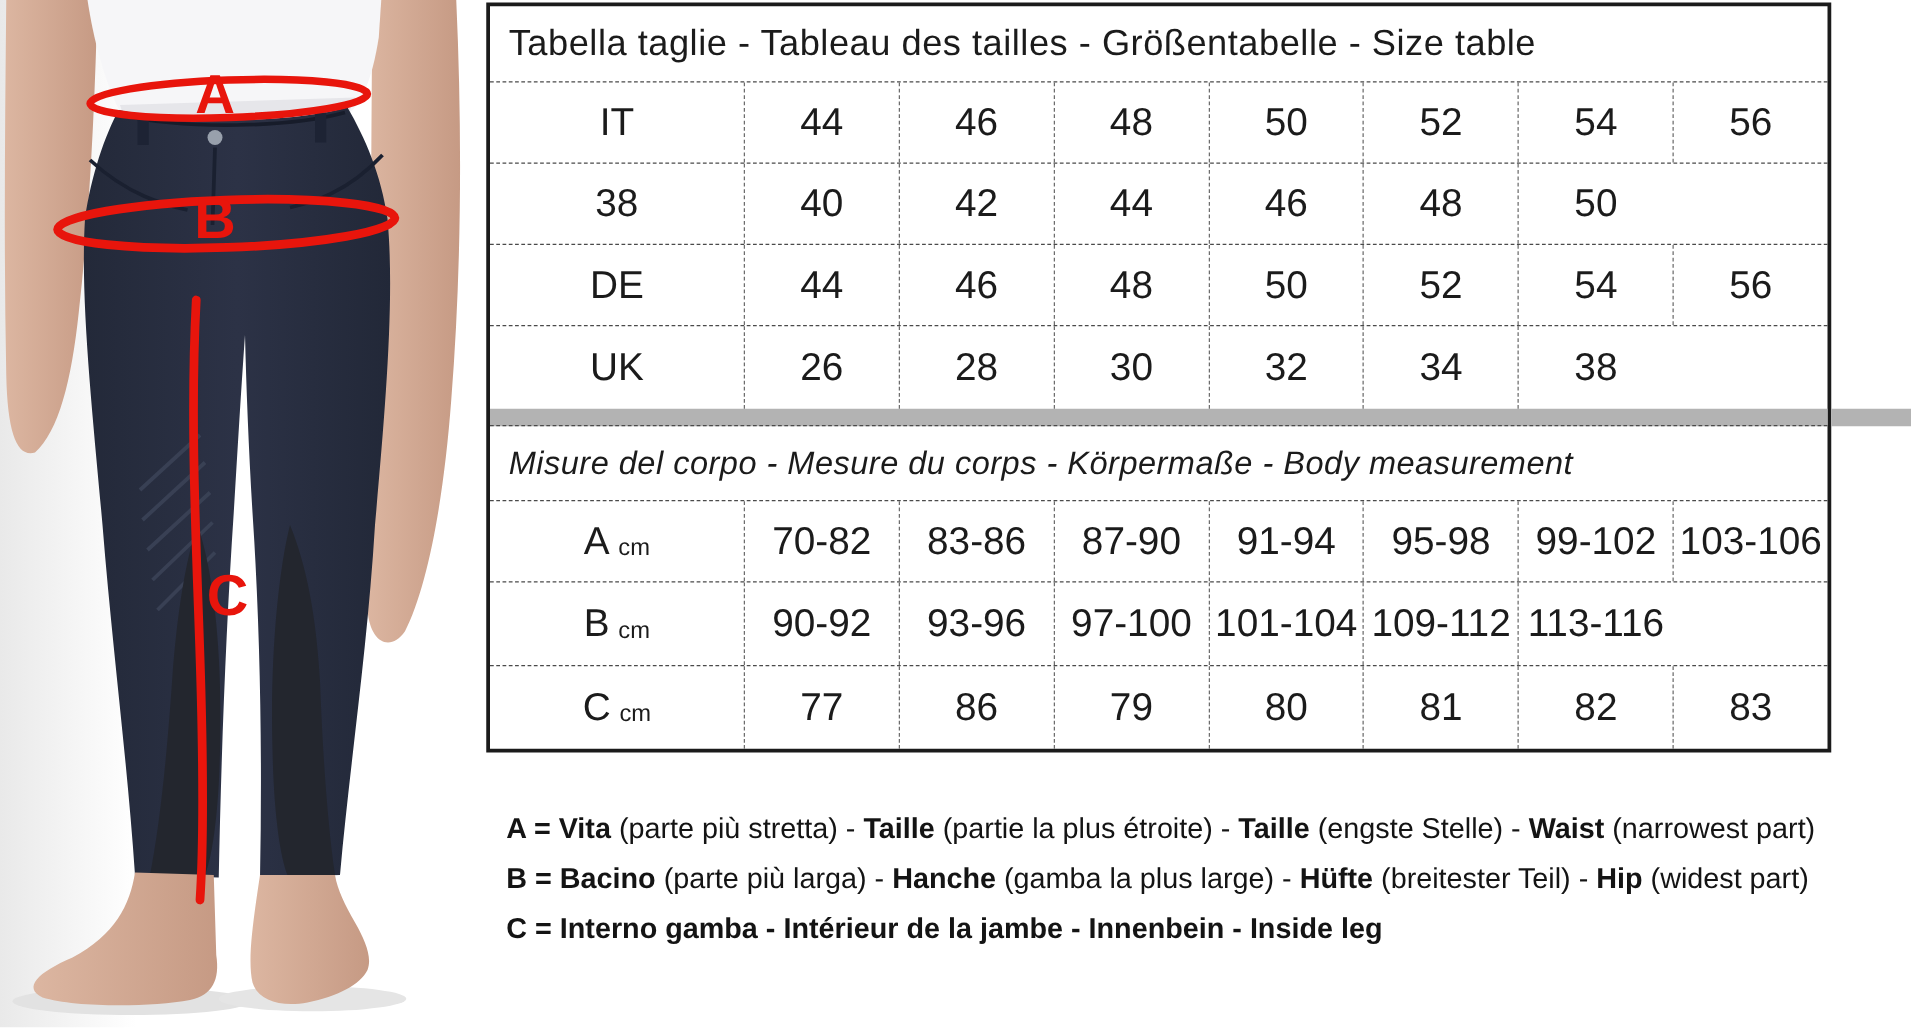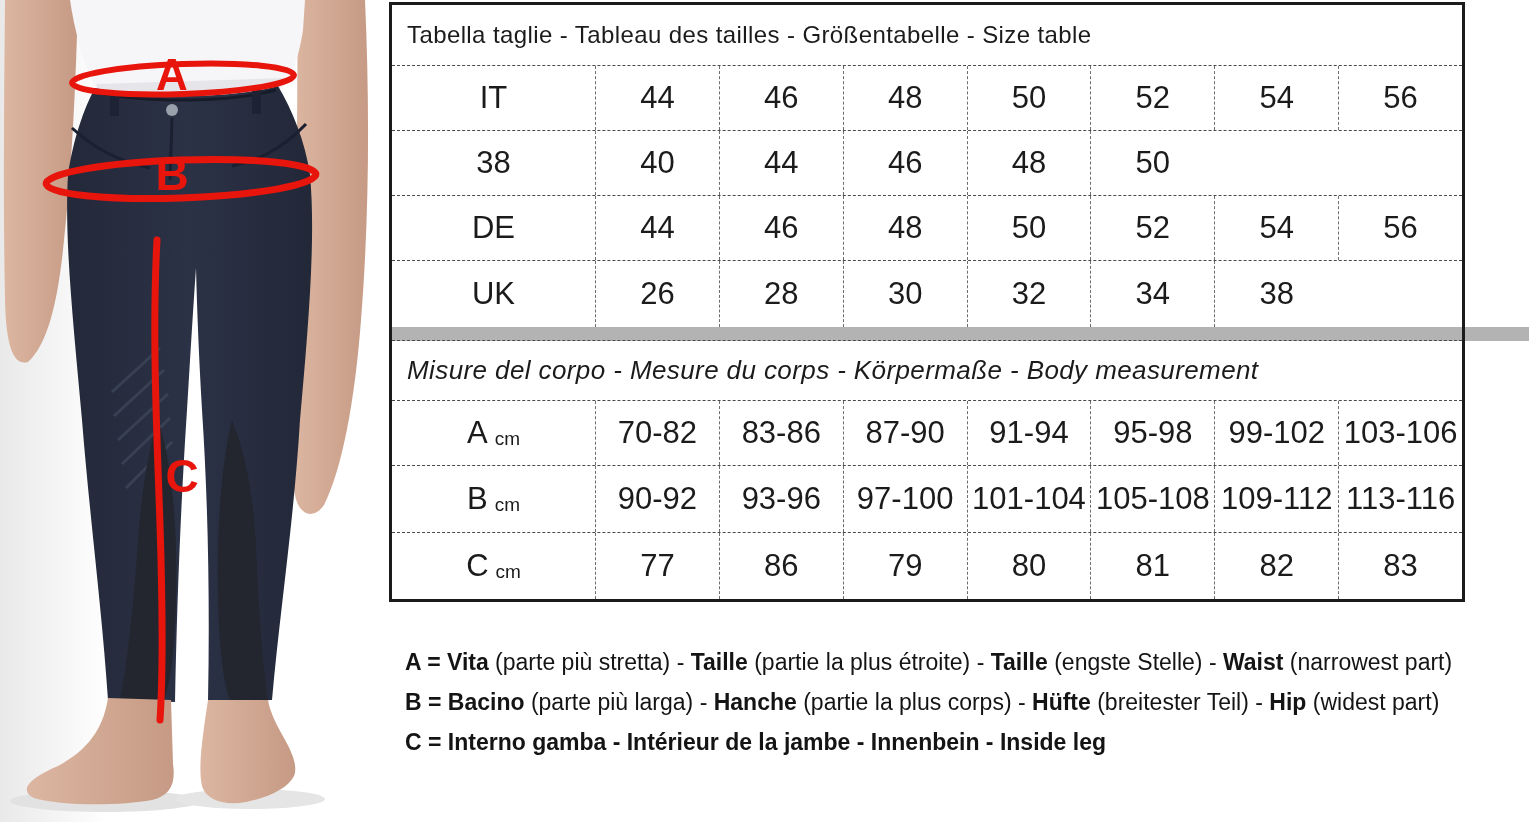--- a/index.html
+++ b/index.html
@@ -14,21 +14,21 @@
   
   .figure-wrap { position:absolute; left:0; top:0; width:390px; height:822px; }
 
   
   .size-chart {
     position:absolute; left:389px; top:2px; width:1076px;
     box-sizing:border-box; border:3px solid #1b1b1b; background:#ffffff;
   }
   .tbl-title {
     height:60px; display:flex; align-items:center;
-    padding-left:15px; font-size:24px; letter-spacing:.4px;
+    padding-left:15px; font-size:29px; letter-spacing:.4px;
     border-bottom:1px dashed #4a4a4a; box-sizing:content-box;
     white-space:nowrap;
   }
   .tbl-title.small { font-size:26px; height:59px;font-style:italic; }
   .grid-row {
     display:grid; grid-template-columns:203px repeat(7, 1fr);
     height:64px;
   }
   .grid-row.h66 { height:66px; }
   .grid-row.bb { border-bottom:1px dashed #4a4a4a; }
@@ -131,20 +131,21 @@
       <div class="cell">48</div>
       <div class="cell">50</div>
       <div class="cell">52</div>
       <div class="cell">54</div>
       <div class="cell">56</div>
     </div>
 
     <div class="grid-row bb">
       <div class="cell">38</div>
       <div class="cell">40</div>
+      <div class="cell">42</div>
       <div class="cell">44</div>
       <div class="cell">46</div>
       <div class="cell">48</div>
       <div class="cell">50</div>
     </div>
 
     <div class="grid-row bb">
       <div class="cell">DE</div>
       <div class="cell">44</div>
       <div class="cell">46</div>
@@ -185,21 +186,20 @@
 
     <div class="grid-row bb h66">
       <div class="cell">
         <span>B</span>
         <span class="unit">cm</span>
       </div>
       <div class="cell">90-92</div>
       <div class="cell">93-96</div>
       <div class="cell">97-100</div>
       <div class="cell">101-104</div>
-      <div class="cell">105-108</div>
       <div class="cell">109-112</div>
       <div class="cell">113-116</div>
     </div>
 
     <div class="grid-row h66">
       <div class="cell">
         <span>C</span>
         <span class="unit">cm</span>
       </div>
       <div class="cell">77</div>
@@ -210,17 +210,17 @@
       <div class="cell">82</div>
       <div class="cell">83</div>
     </div>
 
   </div>
 
   <div class="band-ext"></div>
 
   <div class="legend">
     <div class="legend-line"><b>A = Vita</b><span> (parte più stretta) - </span><b>Taille</b><span> (partie la plus étroite) - </span><b>Taille</b><span> (engste Stelle) - </span><b>Waist</b><span> (narrowest part)</span></div>
-    <div class="legend-line"><b>B = Bacino</b><span> (parte più larga) - </span><b>Hanche</b><span> (partie la plus corps) - </span><b>Hüfte</b><span> (breitester Teil) - </span><b>Hip</b><span> (widest part)</span></div>
+    <div class="legend-line"><b>B = Bacino</b><span> (parte più larga) - </span><b>Hanche</b><span> (gamba la plus large) - </span><b>Hüfte</b><span> (breitester Teil) - </span><b>Hip</b><span> (widest part)</span></div>
     <div class="legend-line"><b>C = Interno gamba - Intérieur de la jambe - Innenbein - Inside leg</b></div>
   </div>
 
 </div>
 
 </body></html>

